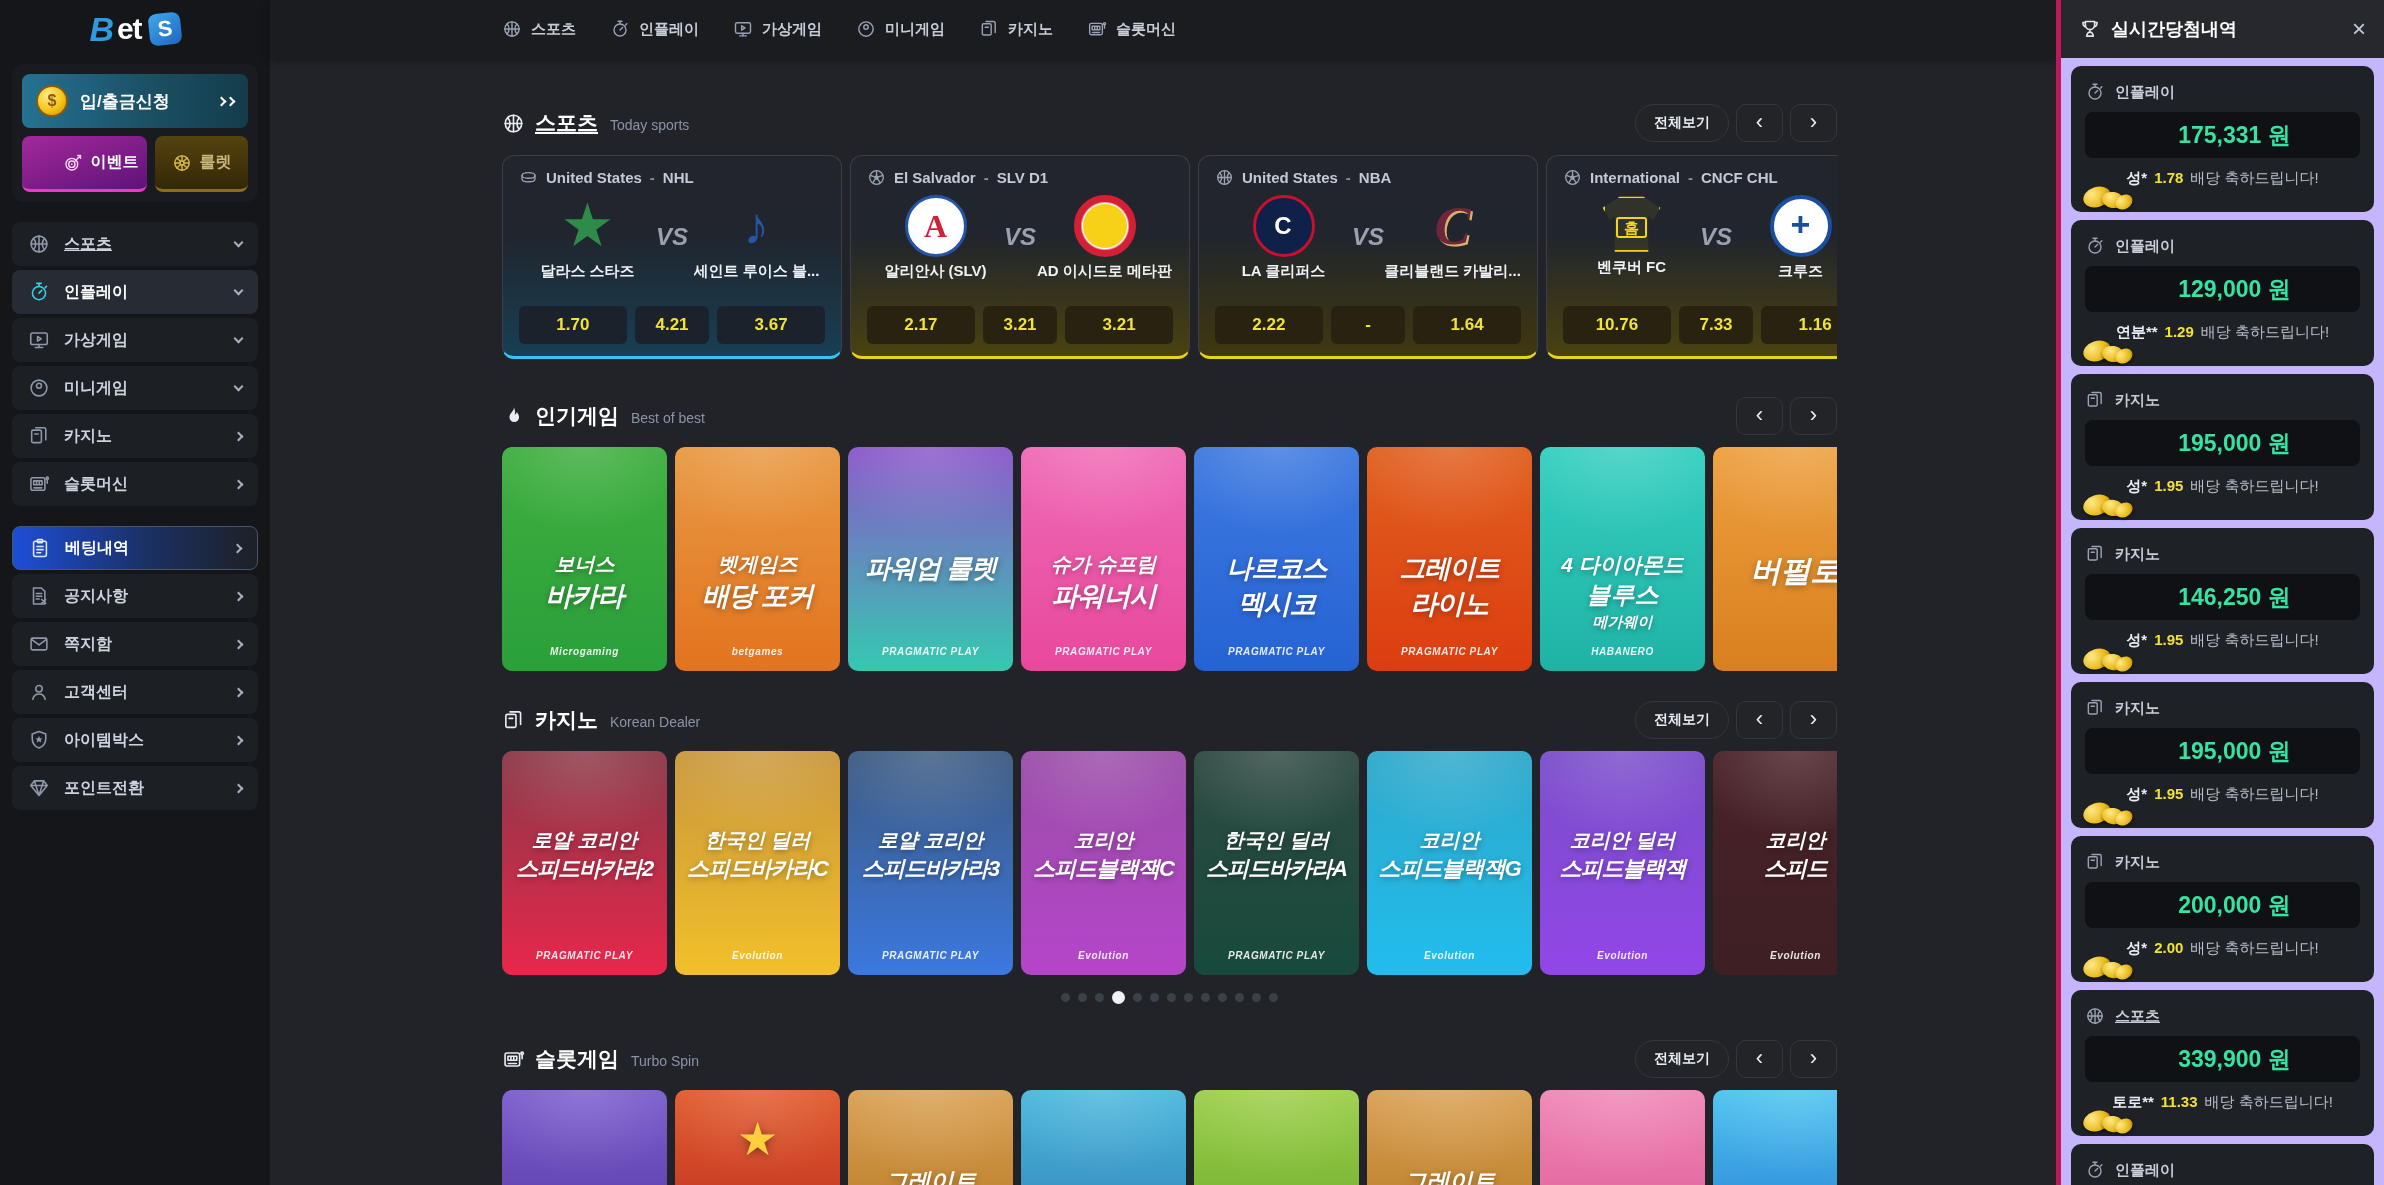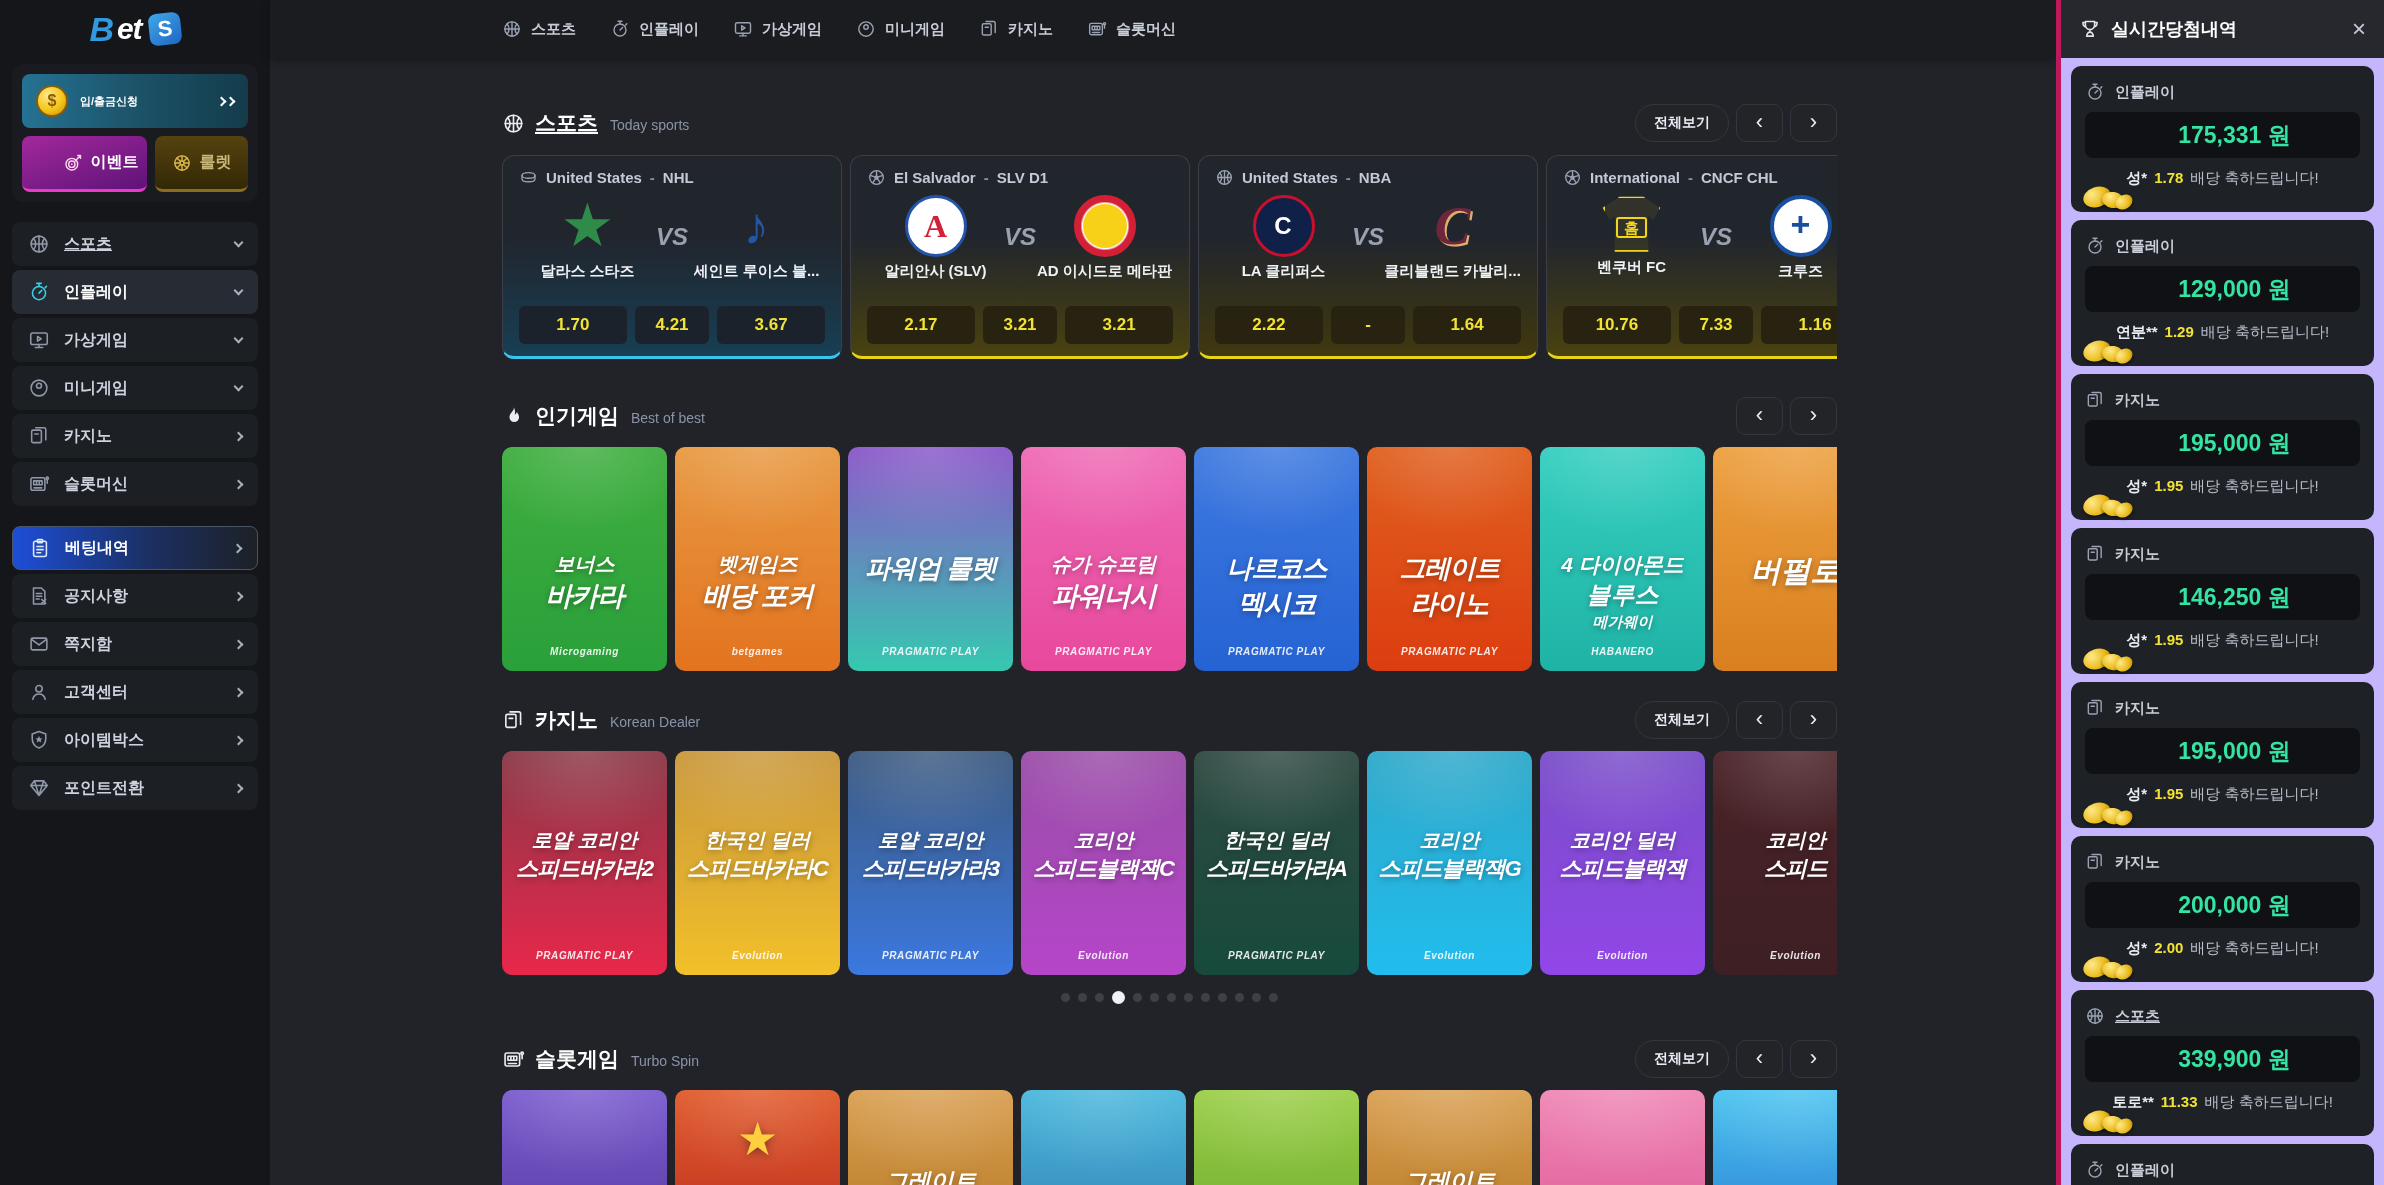--- a/index.html
+++ b/index.html
@@ -16,33 +16,33 @@
   
   .chev { display: inline-block; width: 7px; height: 7px;
     border-right: 2px solid currentColor; border-bottom: 2px solid currentColor; }
   .chev[data-chev="right"] { transform: rotate(-45deg); }
   .chev[data-chev="down"]  { transform: rotate(45deg); margin-top: -3px; }
 
   
   .sidebar { width: 270px; height: 100%; background: #14161a; padding: 0 12px; flex: 0 0 270px; }
   .logo-row { height: 58px; display: flex; align-items: center; justify-content: center; gap: 3px; cursor: pointer; }
   .logo-b { color: #2f9ae0; font-size: 34px; font-weight: 800; font-style: italic; }
-  .logo-et { color: #ffffff; font-size: 30px; font-weight: 800; font-style: italic; letter-spacing: -1px; }
+  .logo-et { color: #ffffff; font-size: 30px; font-weight: 800; letter-spacing: -1px; }
   .logo-s { background: linear-gradient(145deg,#3fa8ec,#1f66c0); color: #fff; font-size: 22px; font-weight: 800;
     width: 32px; height: 32px; border-radius: 8px; display: flex; align-items: center; justify-content: center;
     transform: rotate(-6deg); margin-left: 4px; }
 
   .quick-panel { background: #191b20; border-radius: 12px; padding: 10px; margin-top: 6px; margin-bottom: 20px; }
   .deposit-btn { width: 100%; height: 54px; border-radius: 8px; display: flex; align-items: center; gap: 12px;
     padding: 0 14px; background: linear-gradient(90deg, #257293 0%, #1b5065 55%, #143c4b 100%); }
   .gold-coin { width: 32px; height: 32px; border-radius: 50%; position: relative; flex: 0 0 auto;
     background: radial-gradient(circle at 35% 30%, #ffe98a, #f5c518 55%, #c98a10); border: 2px solid #8a5c08;
     display: flex; align-items: center; justify-content: center; }
   .gold-coin::after { content: "$"; color: #8a5c08; font-weight: 800; font-size: 16px; }
-  .dep-label { font-size: 11px; font-weight: 800; color: #fff; text-align: right; }
+  .dep-label { font-size: 17px; font-weight: 800; color: #fff; text-align: right; }
   .dbl-chev { margin-left: auto; color: #fff; display: flex; gap: 2px; align-items: center; }
   .quick-row { display: flex; gap: 8px; margin-top: 8px; }
   .quick-row button { flex: 1; height: 56px; border-radius: 8px; display: flex; align-items: center; justify-content: center;
     gap: 8px; font-size: 16px; font-weight: 800; }
   .event-btn { background: linear-gradient(160deg, #a3289c 0%, #5e1378 100%); border-bottom: 3px solid #e83cc8; color: #fff; padding-left: 32px; }
   .event-btn svg { color: #ffd7ef; }
   .roulette-btn { background: linear-gradient(180deg, #55430f 0%, #332806 100%); border-bottom: 3px solid #8a6d1f; color: #c9b87a; }
   .roulette-btn svg { color: #d9b84a; }
 
   .menu { display: flex; flex-direction: column; gap: 4px; }

